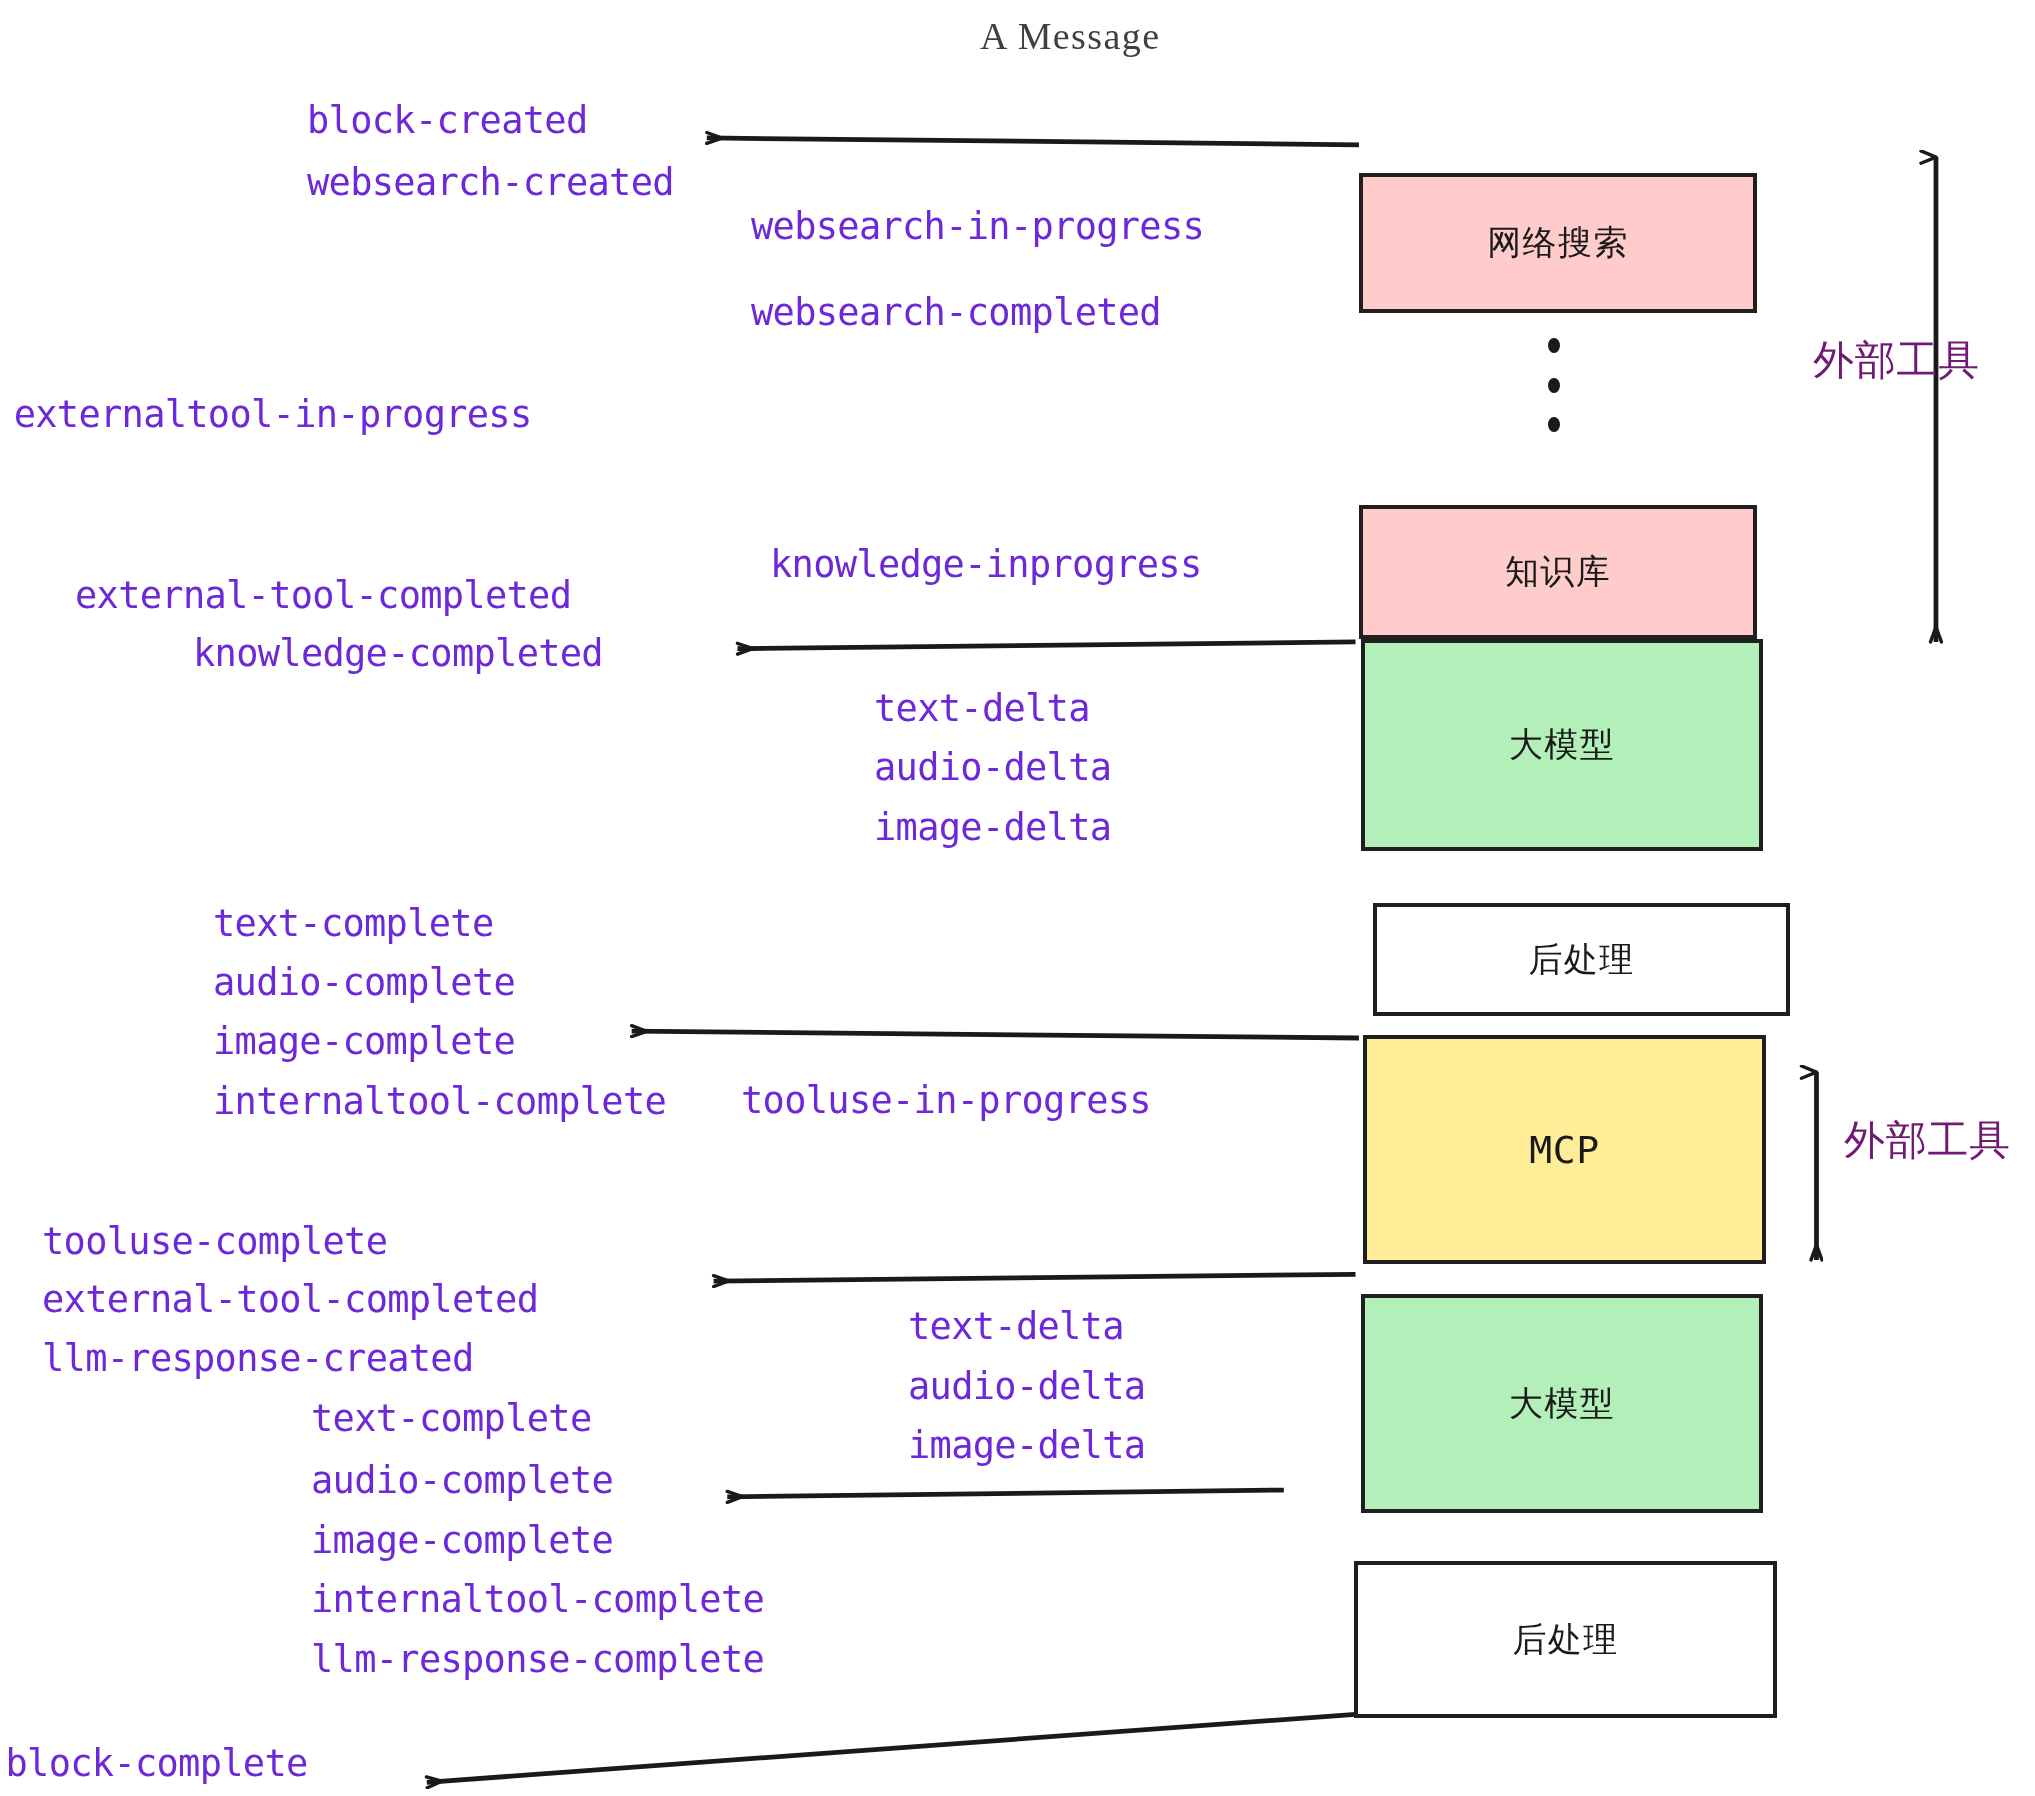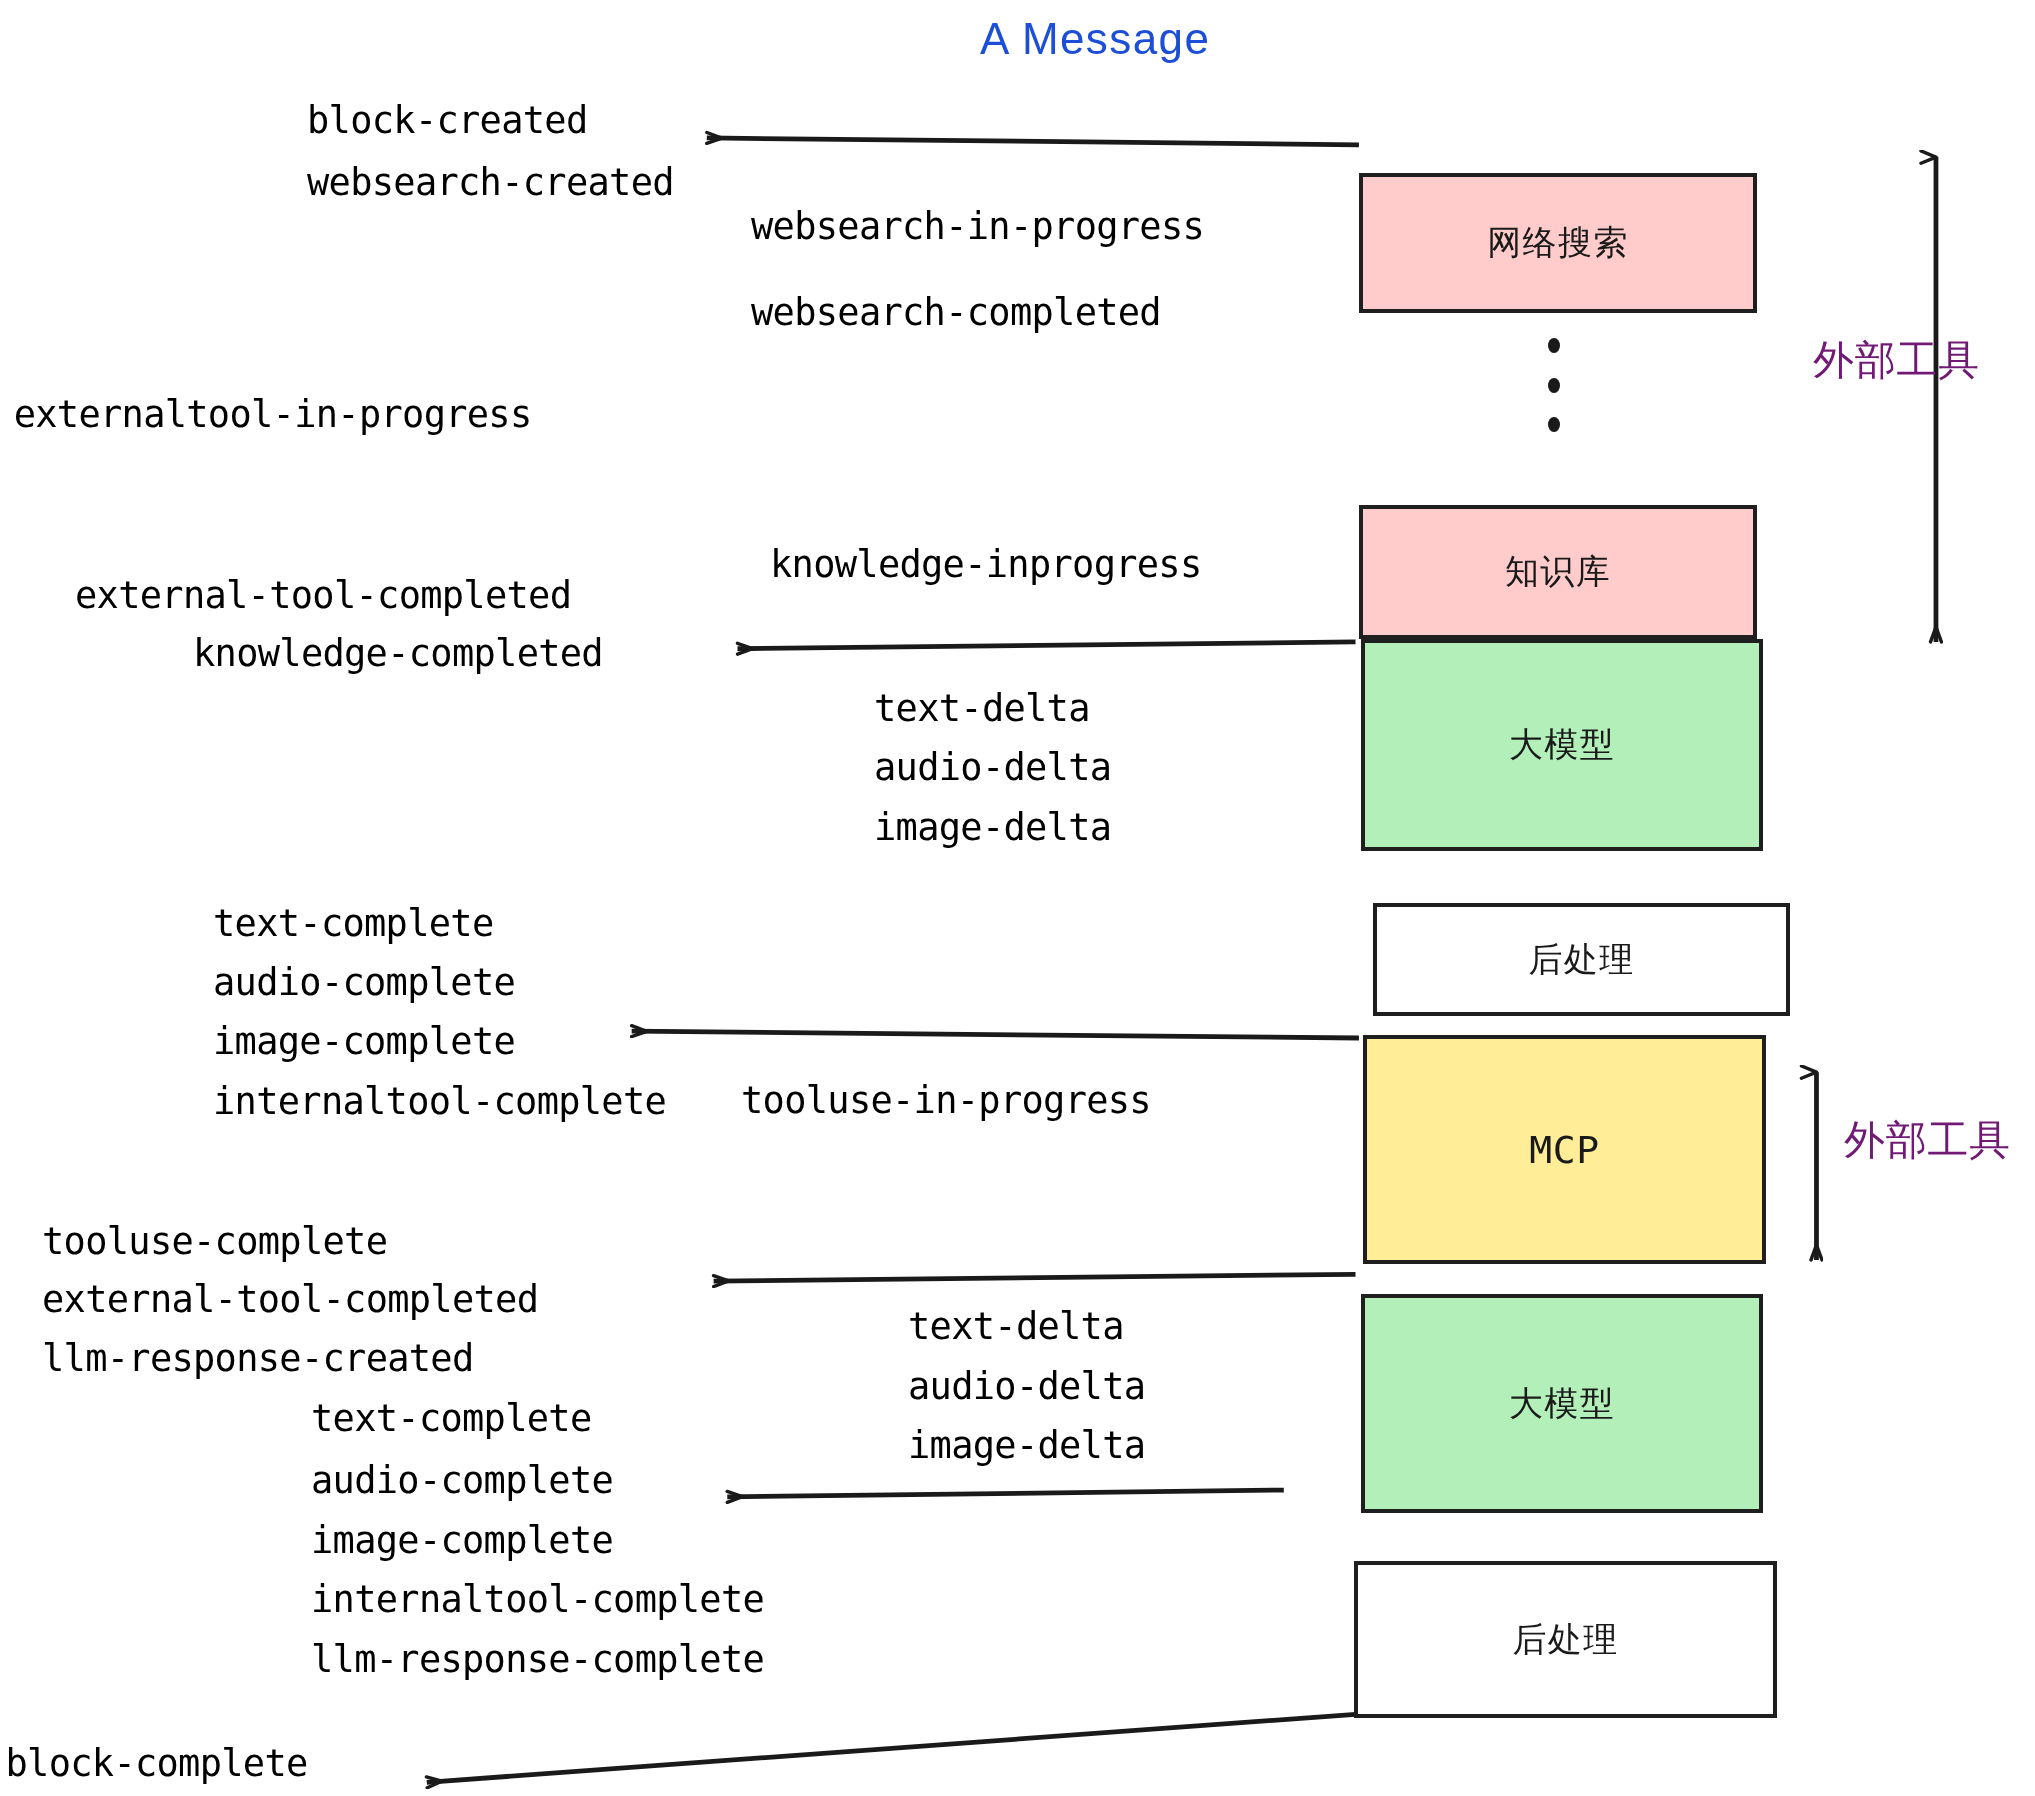--- a/index.html
+++ b/index.html
@@ -21,29 +21,29 @@
     top: 0;
     width: 2035px;
     height: 1796px;
     pointer-events: none;
   }
   .evt {
     position: absolute;
     font-family: "DejaVu Sans Mono", "Liberation Mono", monospace;
     font-size: 37px;
     line-height: 1;
-    color: #000000;
+    color: #6d28d9;
     white-space: pre;
     letter-spacing: -0.7px;
   }
   .title {
     position: absolute;
-    font-family: Liberation Sans, sans-serif;
-    font-size: 44px;
-    color: #1d4ed8;
+    font-family: Liberation Serif, serif;
+    font-size: 38px;
+    color: #404040;
     white-space: pre;
     letter-spacing: 1.4px;
   }
   .node {
     position: absolute;
     box-sizing: border-box;
     border: 4.8px solid #1f1f1f;
     display: flex;
     align-items: center;
     justify-content: center;

